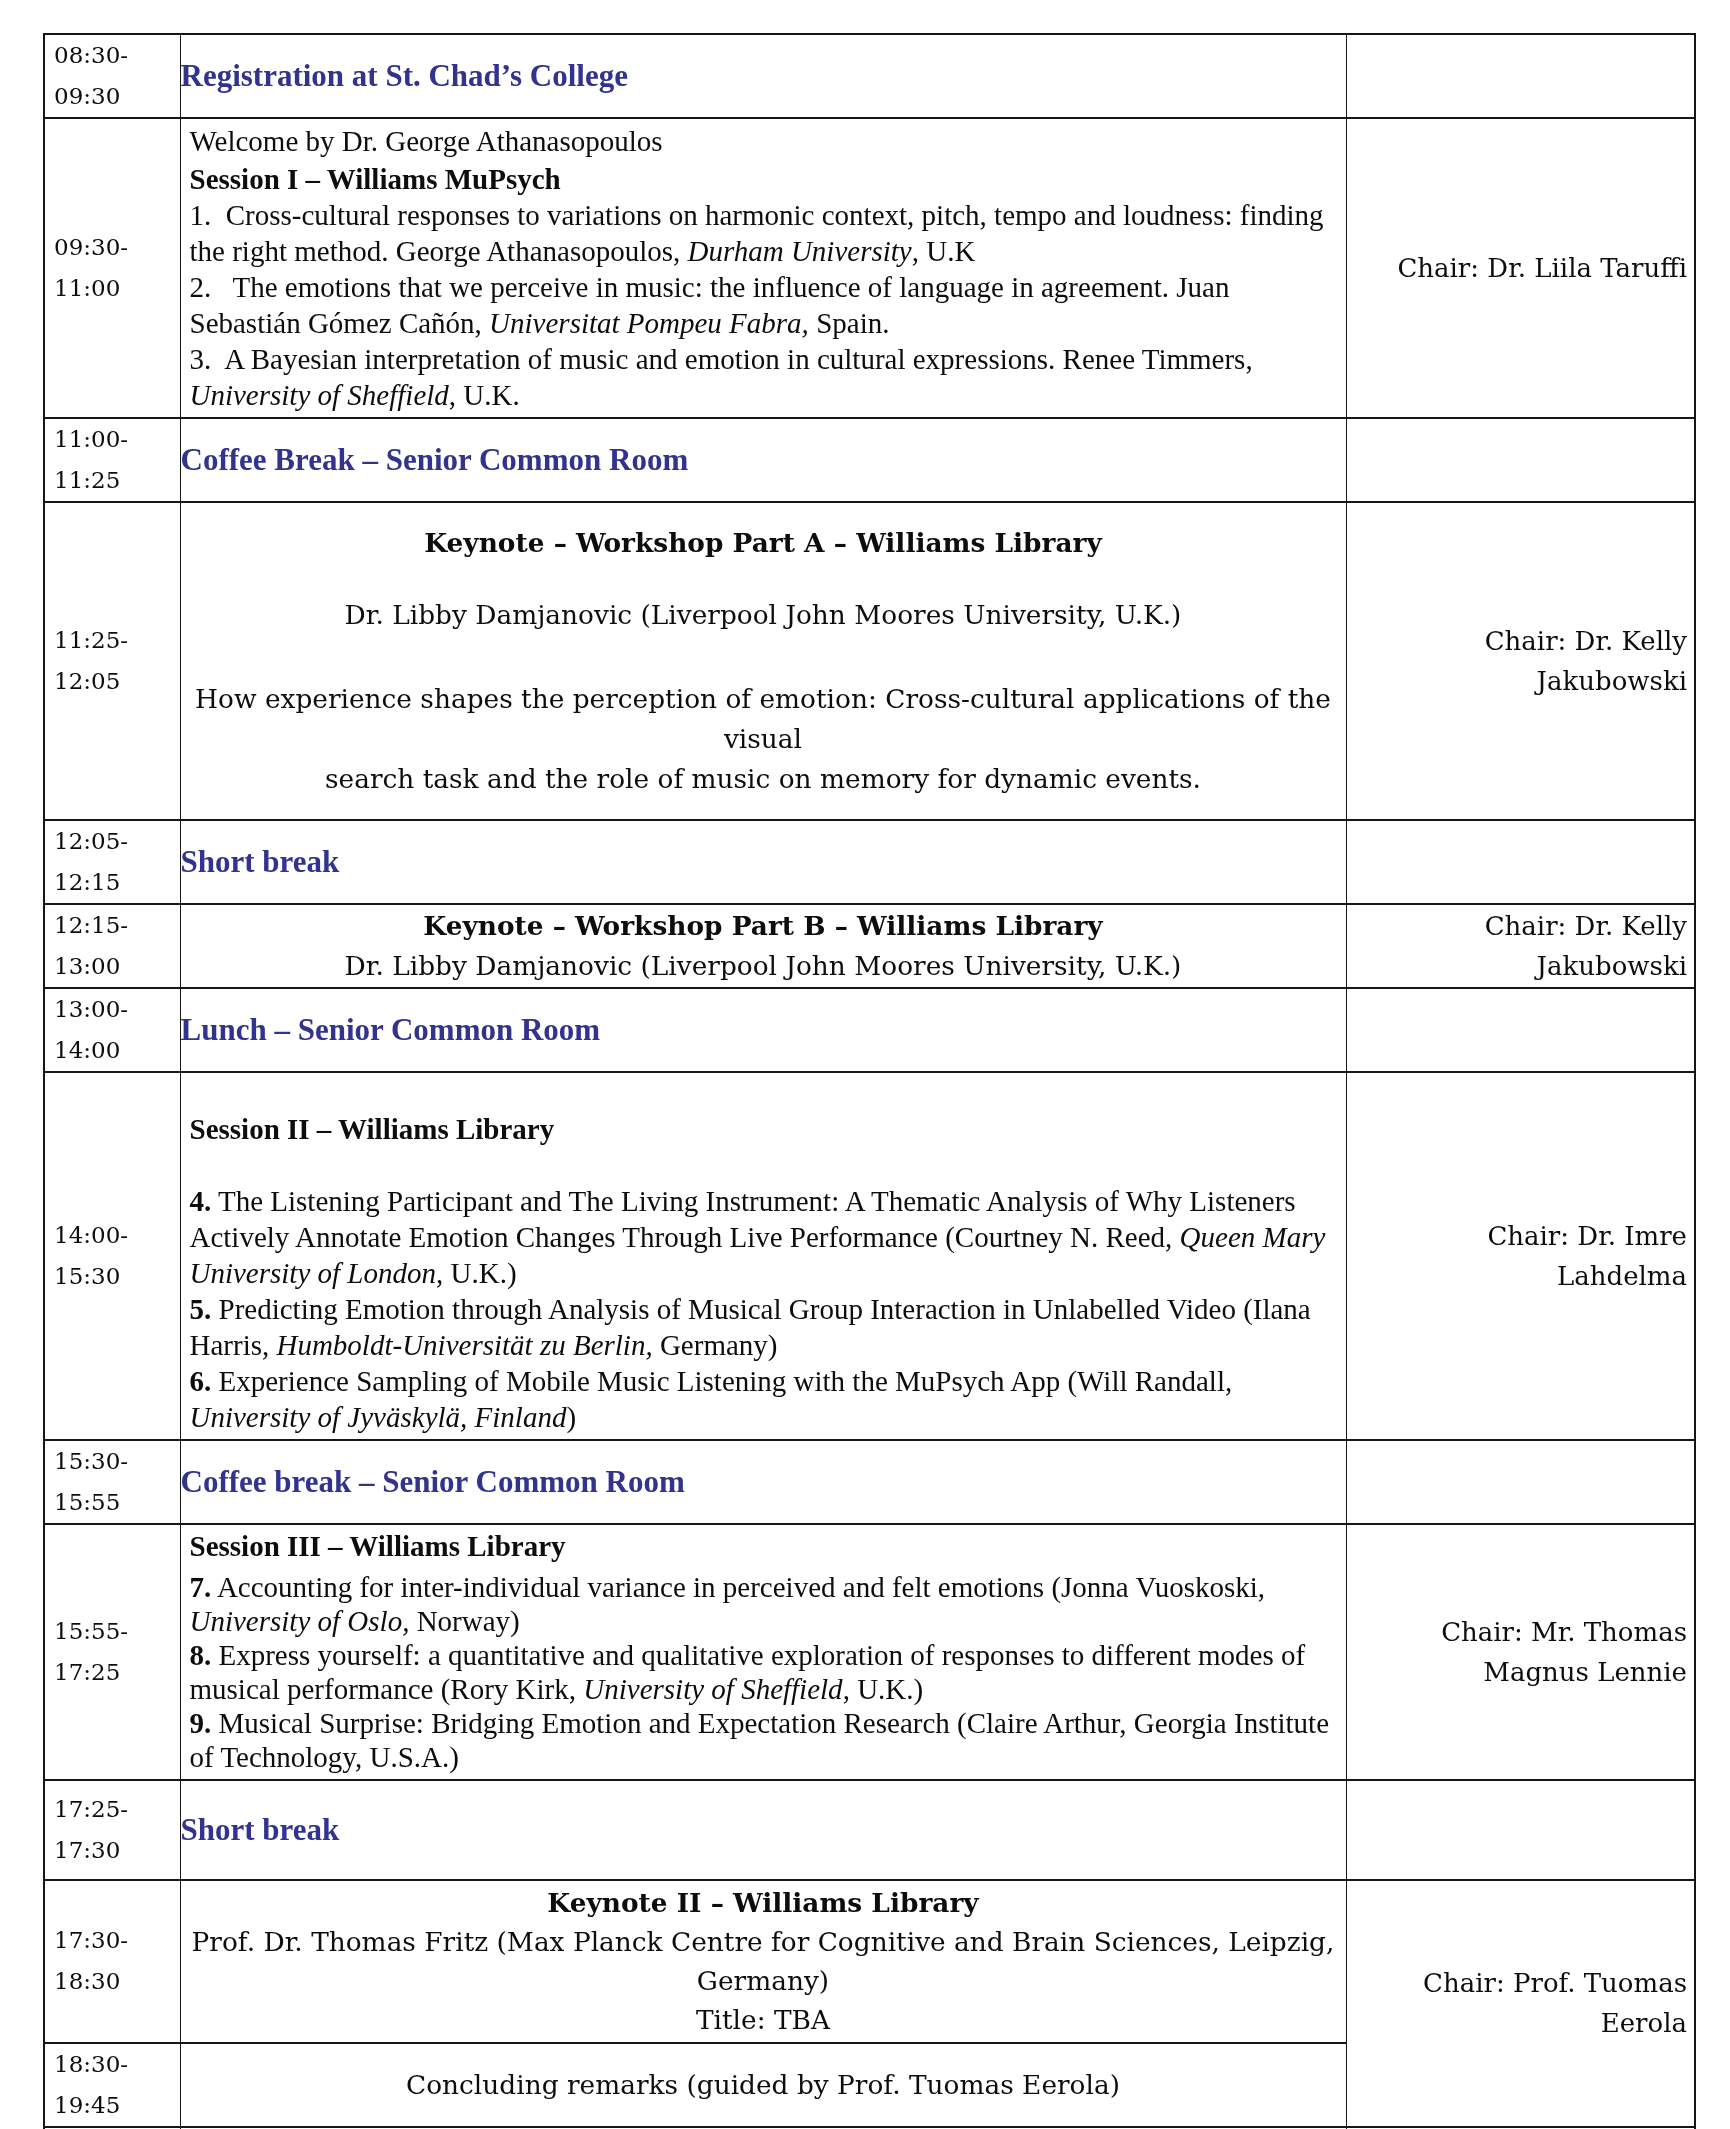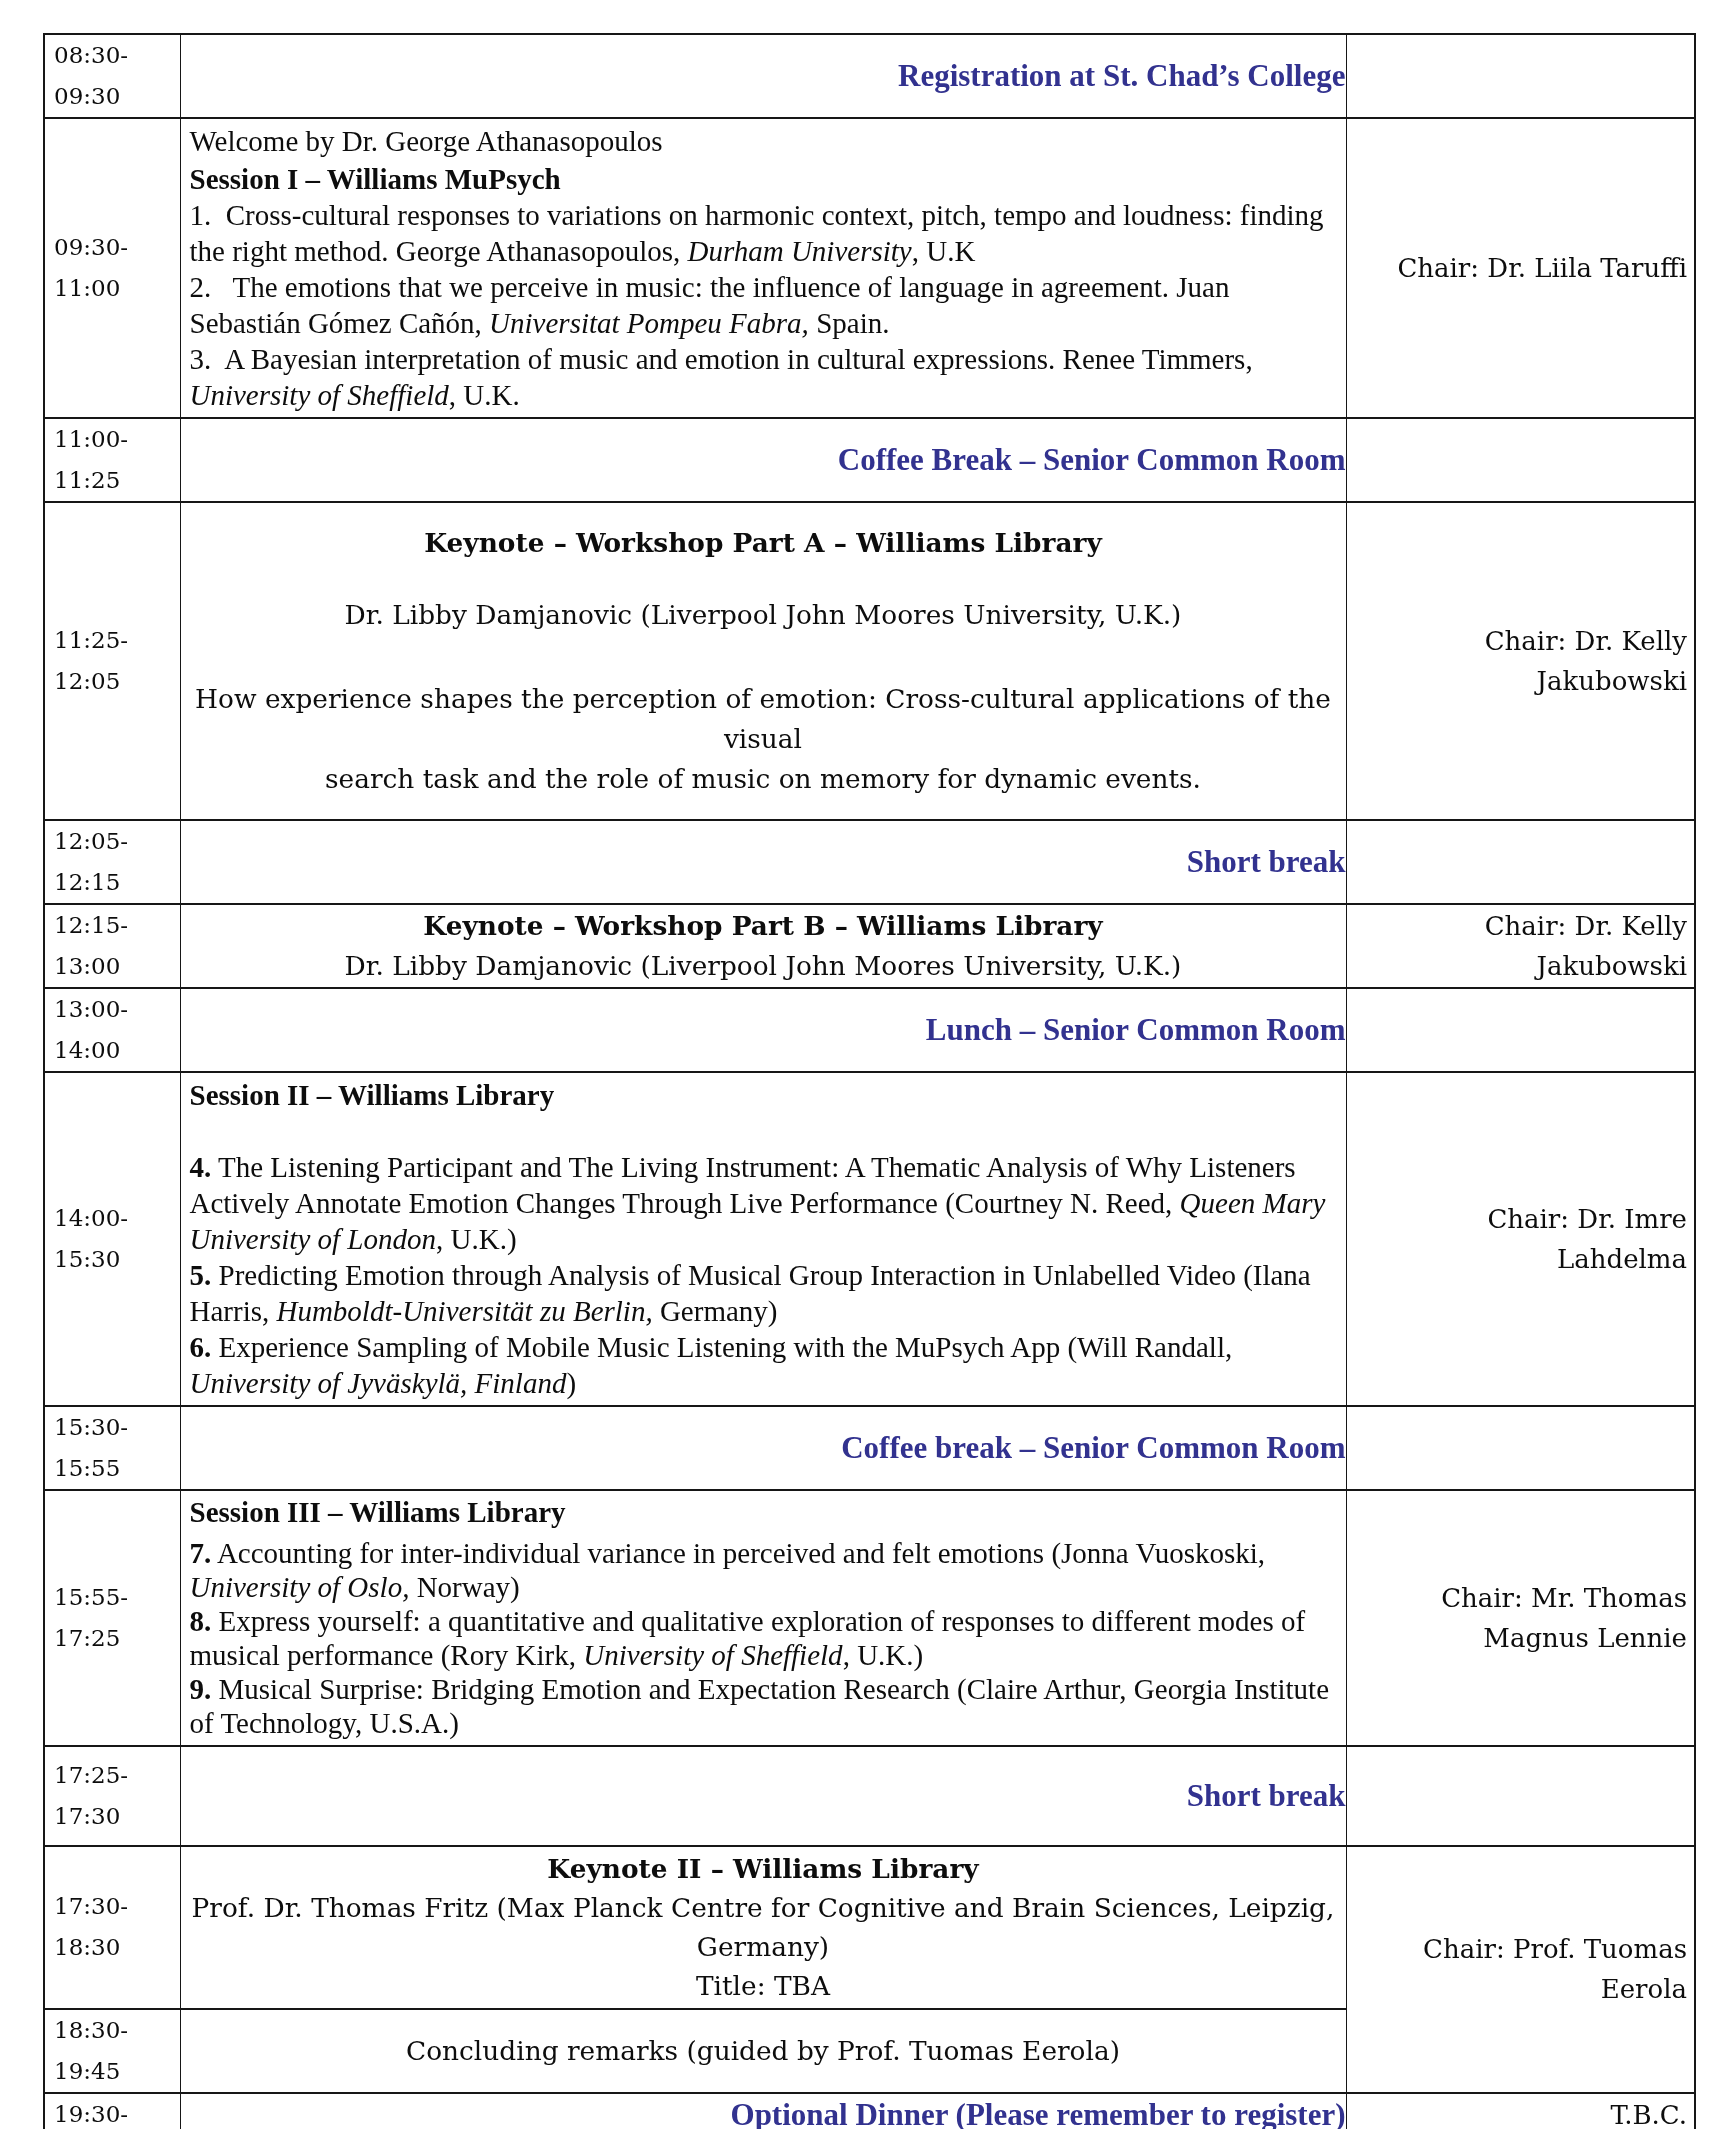--- a/index.html
+++ b/index.html
@@ -60,38 +60,38 @@
   td.chair {
     font-family: "DejaVu Serif", serif;
     font-size: 26px;
     line-height: 40px;
     text-align: right;
     padding: 0 7px;
   }
 
   
   td.banner {
-    text-align: right;
+    text-align: left;
   }
   .banner-text {
     font-size: 31px;
     font-weight: bold;
     color: #32328F;
   }
 
   
   td.session {
     font-size: 29px;
     line-height: 36px;
     text-align: left;
     padding: 4.2px 15.3px 4.2px 9px;
   }
   td.session .heading { font-weight: bold; }
   td.session .intro { margin: 0 0 1.4px 0; }
-  td.session.s2 .heading { margin-bottom: 36px; }
+  td.session.s2 .heading { margin-bottom: 36px; margin-top: 34px; }
   td.session.s3 { line-height: 34px; }
   td.session.s3 .heading { margin-bottom: 7px; }
   .item { margin: 0; }
 
   
   td.keynote {
     font-family: "DejaVu Serif", serif;
     font-size: 26.4px;
     line-height: 40px;
     text-align: center;

